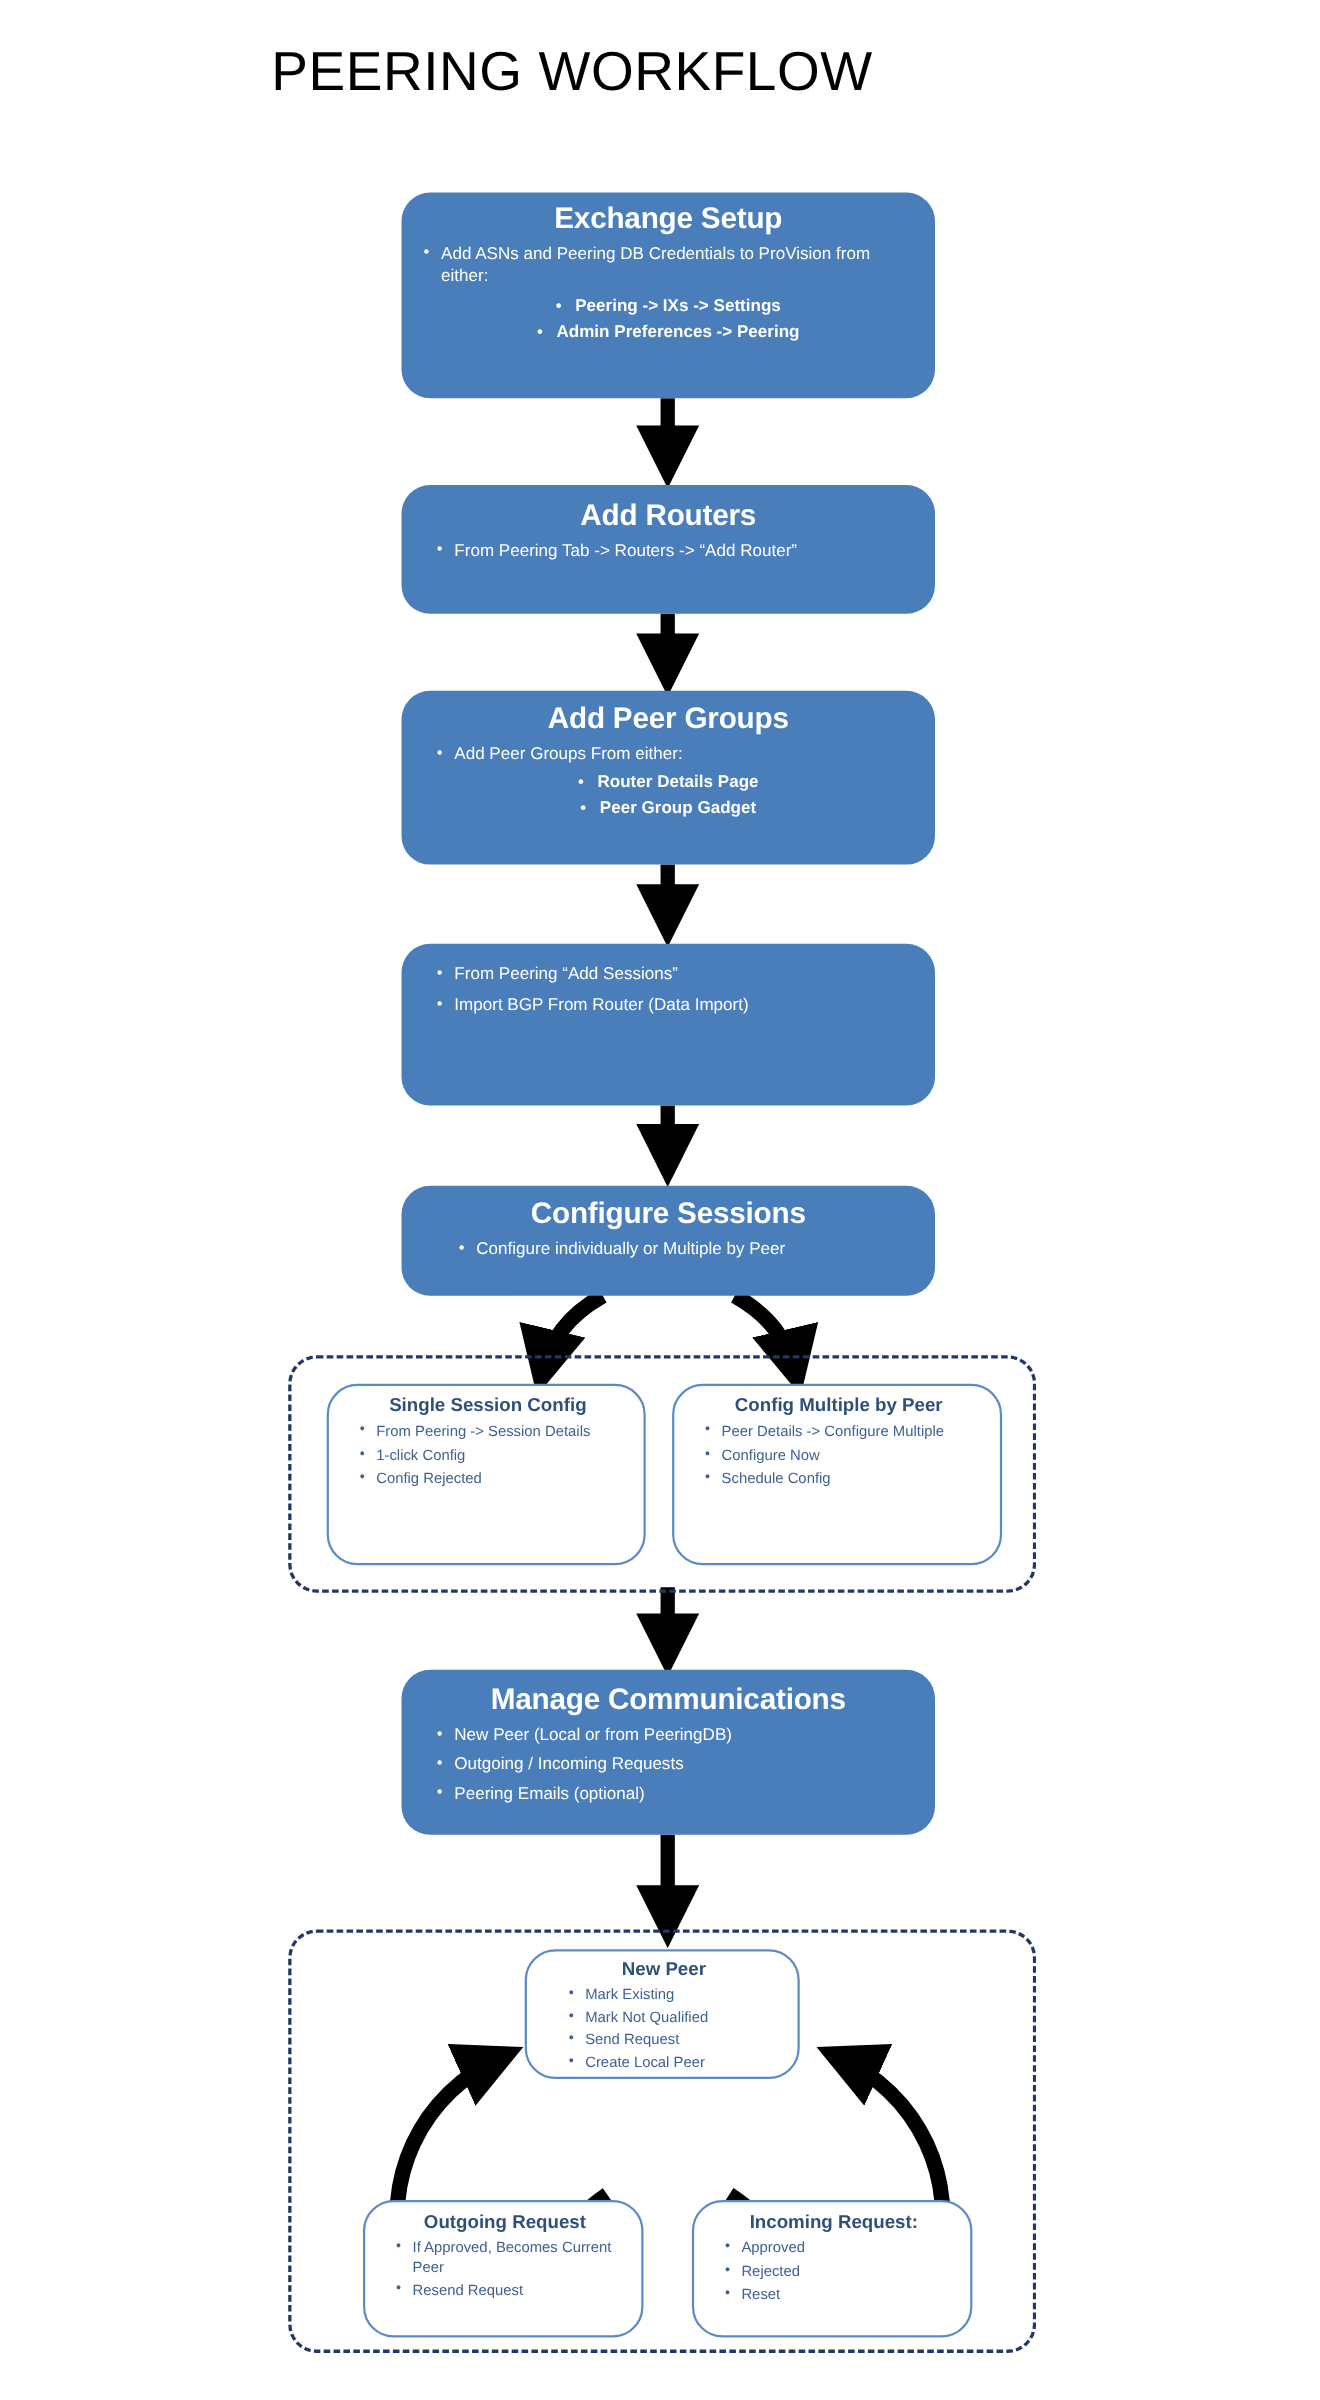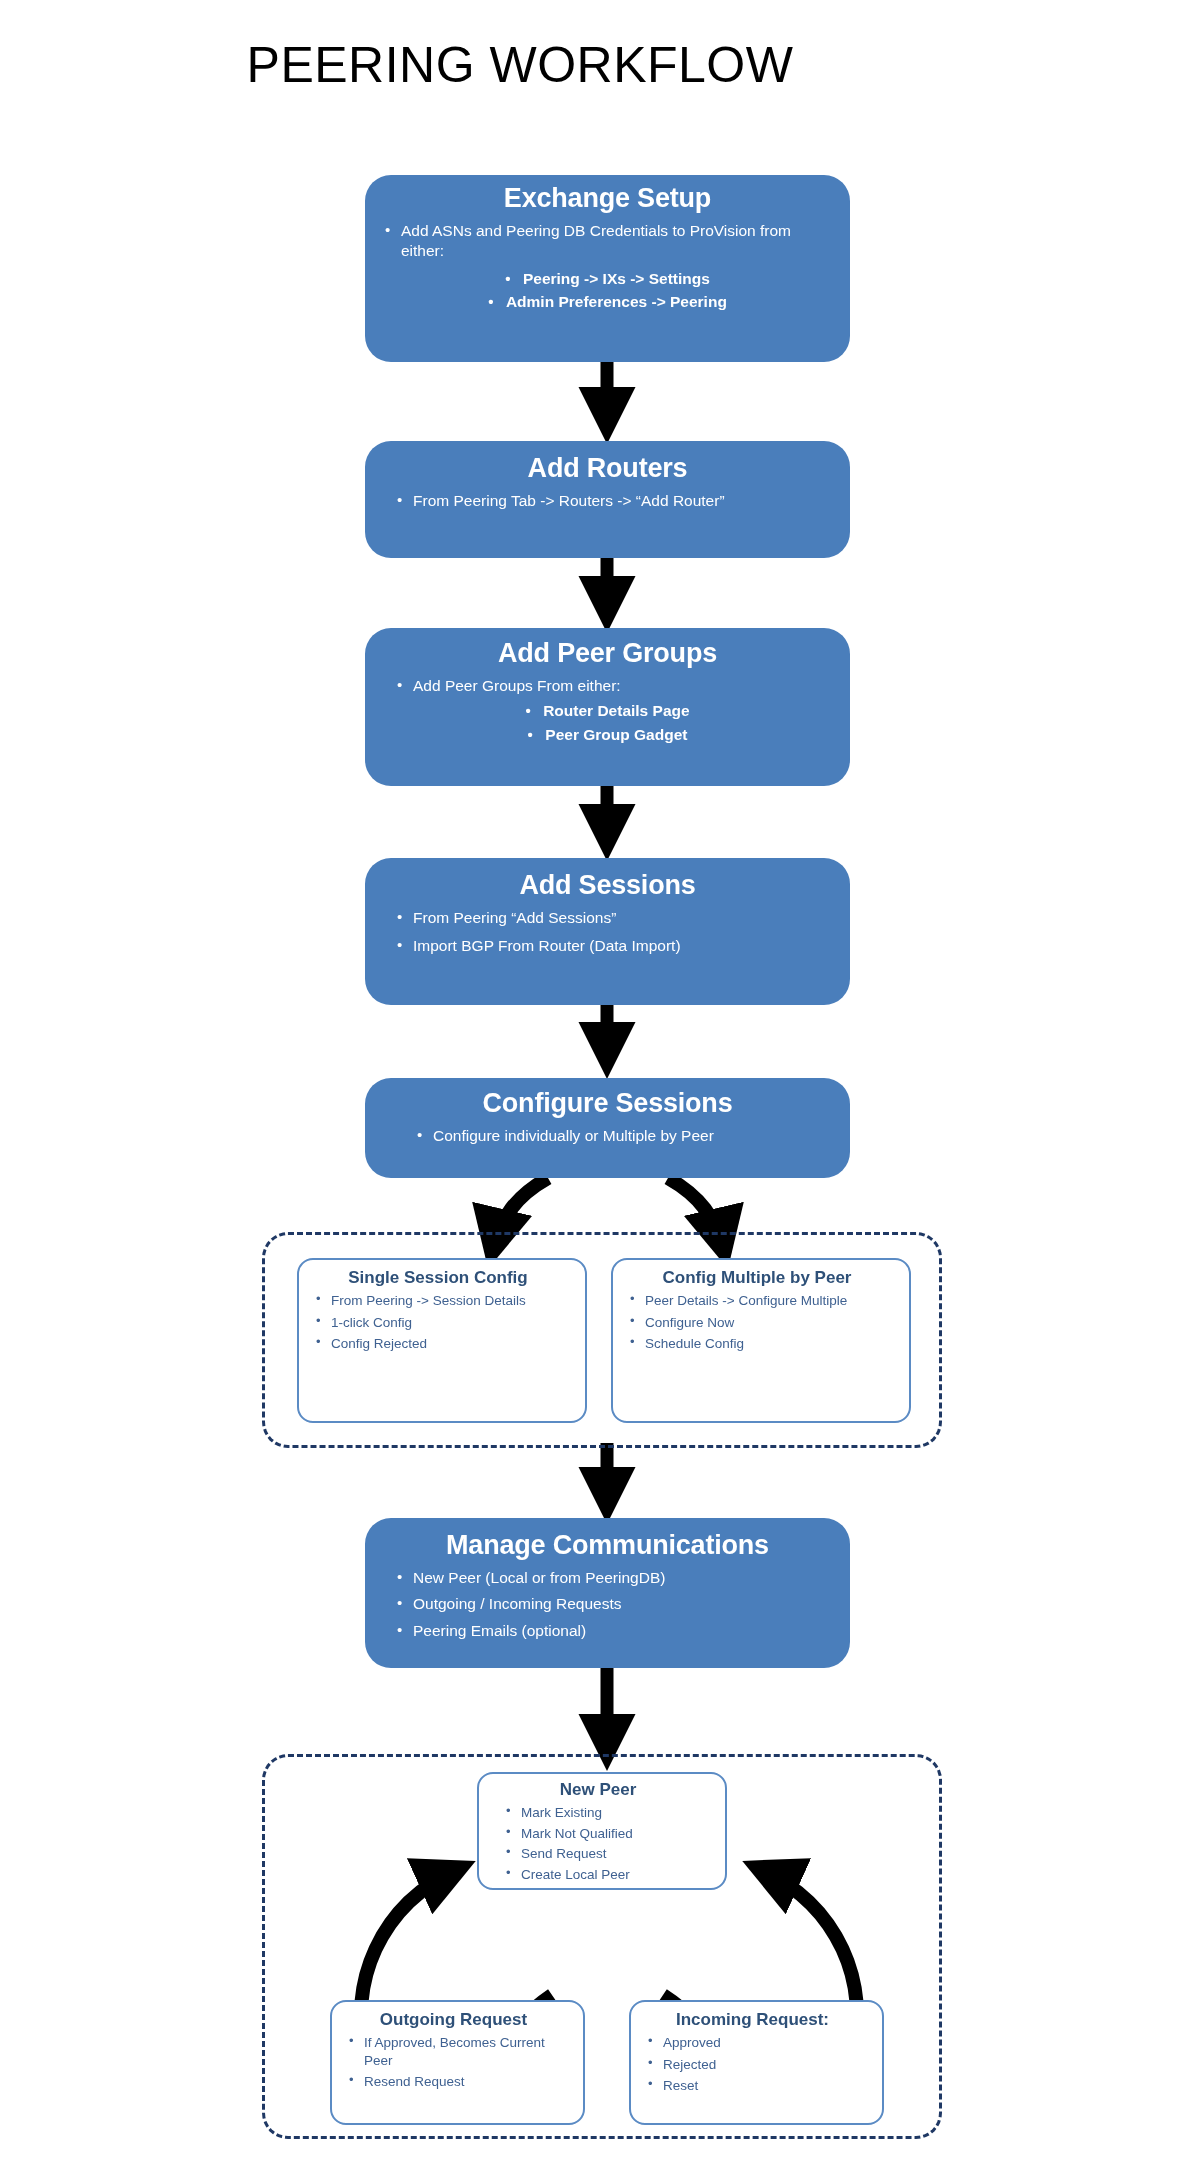--- a/index.html
+++ b/index.html
@@ -88,23 +88,23 @@
   }
   .bul-center li::before {
     content: "\2022\00a0\00a0\00a0";
     font-size: 15px;
   }
   
   .sub-box {
     position: absolute;
     background: #ffffff;
     border: 2px solid #5b8bc4;
-    border-radius: 16px;
+    border-radius: 28px;
     box-sizing: border-box;
-    padding: 8px 10px 8px 2px;
+    padding: 8px 10px 8px 13px;
   }
   .sub-title {
     text-align: center;
     font-weight: bold;
     font-size: 17px;
     color: #2e5078;
     margin-bottom: 4px;
     line-height: 1.2;
   }
   .sub-bullets {
@@ -204,21 +204,20 @@
     <ul class="step-bullets" style="padding-left:12px;">
       <li>Add Peer Groups From either:</li>
     </ul>
     <ul class="bul-center" style="margin-top:4px;">
       <li>Router Details Page</li>
       <li>Peer Group Gadget</li>
     </ul>
   </div>
 
   <div class="step-box" style="left:365px; top:858px; width:485px; height:147px; padding-top:12px;">
-    <div class="step-title">Add Sessions</div>
     <ul class="step-bullets" style="padding-left:12px; margin-top:6px;">
       <li style="margin-bottom:8px;">From  Peering “Add Sessions”</li>
       <li>Import BGP From Router (Data Import)</li>
     </ul>
   </div>
 
   <div class="step-box" style="left:365px; top:1078px; width:485px; height:100px; padding-top:10px;">
     <div class="step-title">Configure Sessions</div>
     <ul class="step-bullets" style="padding-left:32px;">
       <li>Configure individually or Multiple by Peer</li>

